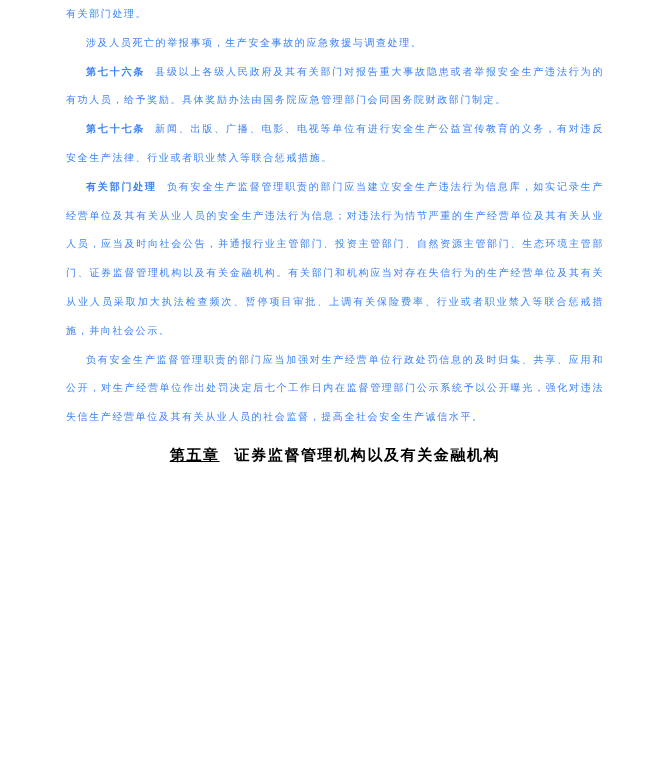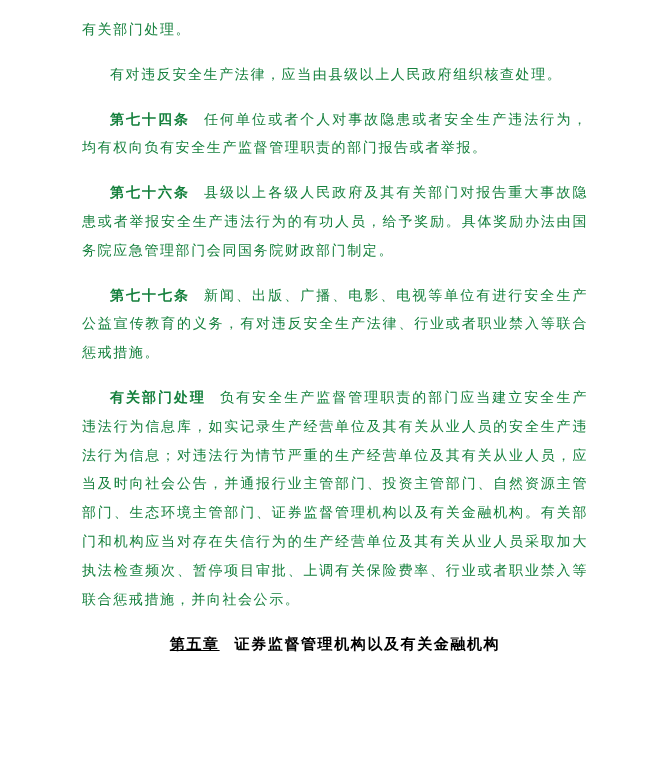--- a/index.html
+++ b/index.html
@@ -12,29 +12,29 @@
     width: 669px;
     height: 783px;
     background: #ffffff;
     box-sizing: border-box;
     padding: 0 65px 0 66px;
     overflow: hidden;
     font-family: "Liberation Serif", "DejaVu Serif", serif;
     color: #000000;
   }
   .body-text p.para {
-    margin: 16px;
+    margin: 0;
     padding: 0;
-    font-size: 14px;
+    font-size: 10px;
     line-height: 28.8px;
     letter-spacing: 1.6px;
     text-align: justify;
     text-indent: 2em;
     word-break: break-all;
-    color: #15803d;
+    color: #3b82f6;
   }
   .body-text p.para.no-indent {
     text-indent: 0;
   }
   .article-num {
     font-weight: bold;
     margin-right: 1em;
   }
   .chapter {
     margin: 9px 0 0 0;
@@ -50,22 +50,22 @@
     margin-right: 1em;
     text-decoration: underline;
   }
 </style>
 </head>
 <body>
 
 <div class="page">
   <div class="body-text" id="paragraphs">
       <p class="para no-indent"><span>有关部门处理。</span></p>
-      <p class="para"><span>有对违反安全生产法律，应当由县级以上人民政府组织核查处理。</span></p>
-      <p class="para"><span class="article-num">第七十四条</span><span>任何单位或者个人对事故隐患或者安全生产违法行为，均有权向负有安全生产监督管理职责的部门报告或者举报。</span></p>
+      <p class="para"><span>涉及人员死亡的举报事项，生产安全事故的应急救援与调查处理。</span></p>
       <p class="para"><span class="article-num">第七十六条</span><span>县级以上各级人民政府及其有关部门对报告重大事故隐患或者举报安全生产违法行为的有功人员，给予奖励。具体奖励办法由国务院应急管理部门会同国务院财政部门制定。</span></p>
       <p class="para"><span class="article-num">第七十七条</span><span>新闻、出版、广播、电影、电视等单位有进行安全生产公益宣传教育的义务，有对违反安全生产法律、行业或者职业禁入等联合惩戒措施。</span></p>
       <p class="para"><span class="article-num">有关部门处理</span><span>负有安全生产监督管理职责的部门应当建立安全生产违法行为信息库，如实记录生产经营单位及其有关从业人员的安全生产违法行为信息；对违法行为情节严重的生产经营单位及其有关从业人员，应当及时向社会公告，并通报行业主管部门、投资主管部门、自然资源主管部门、生态环境主管部门、证券监督管理机构以及有关金融机构。有关部门和机构应当对存在失信行为的生产经营单位及其有关从业人员采取加大执法检查频次、暂停项目审批、上调有关保险费率、行业或者职业禁入等联合惩戒措施，并向社会公示。</span></p>
+      <p class="para"><span>负有安全生产监督管理职责的部门应当加强对生产经营单位行政处罚信息的及时归集、共享、应用和公开，对生产经营单位作出处罚决定后七个工作日内在监督管理部门公示系统予以公开曝光，强化对违法失信生产经营单位及其有关从业人员的社会监督，提高全社会安全生产诚信水平。</span></p>
     </div>
   <h2 class="chapter">
     <span class="chapter-number">第五章</span><span class="chapter-title">证券监督管理机构以及有关金融机构</span>
   </h2>
 </div>
 
 </body></html>

